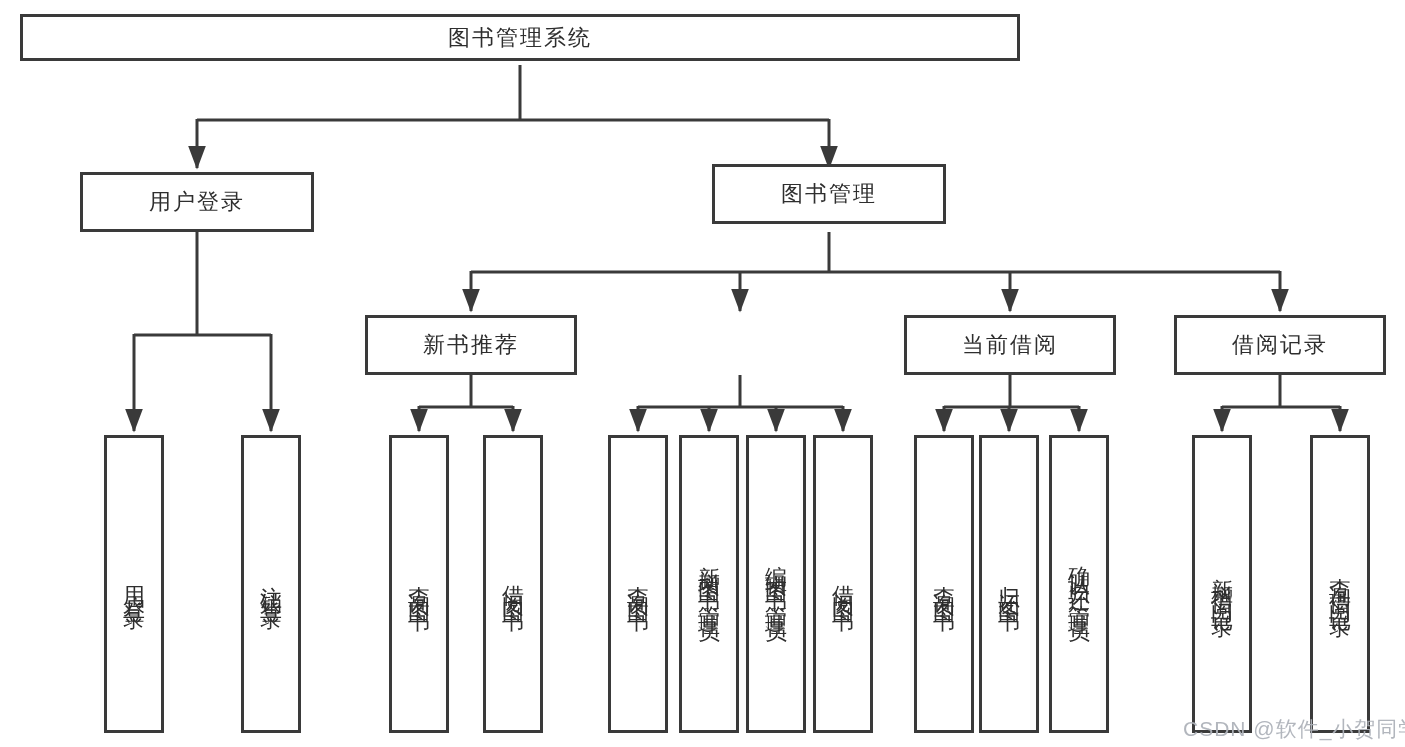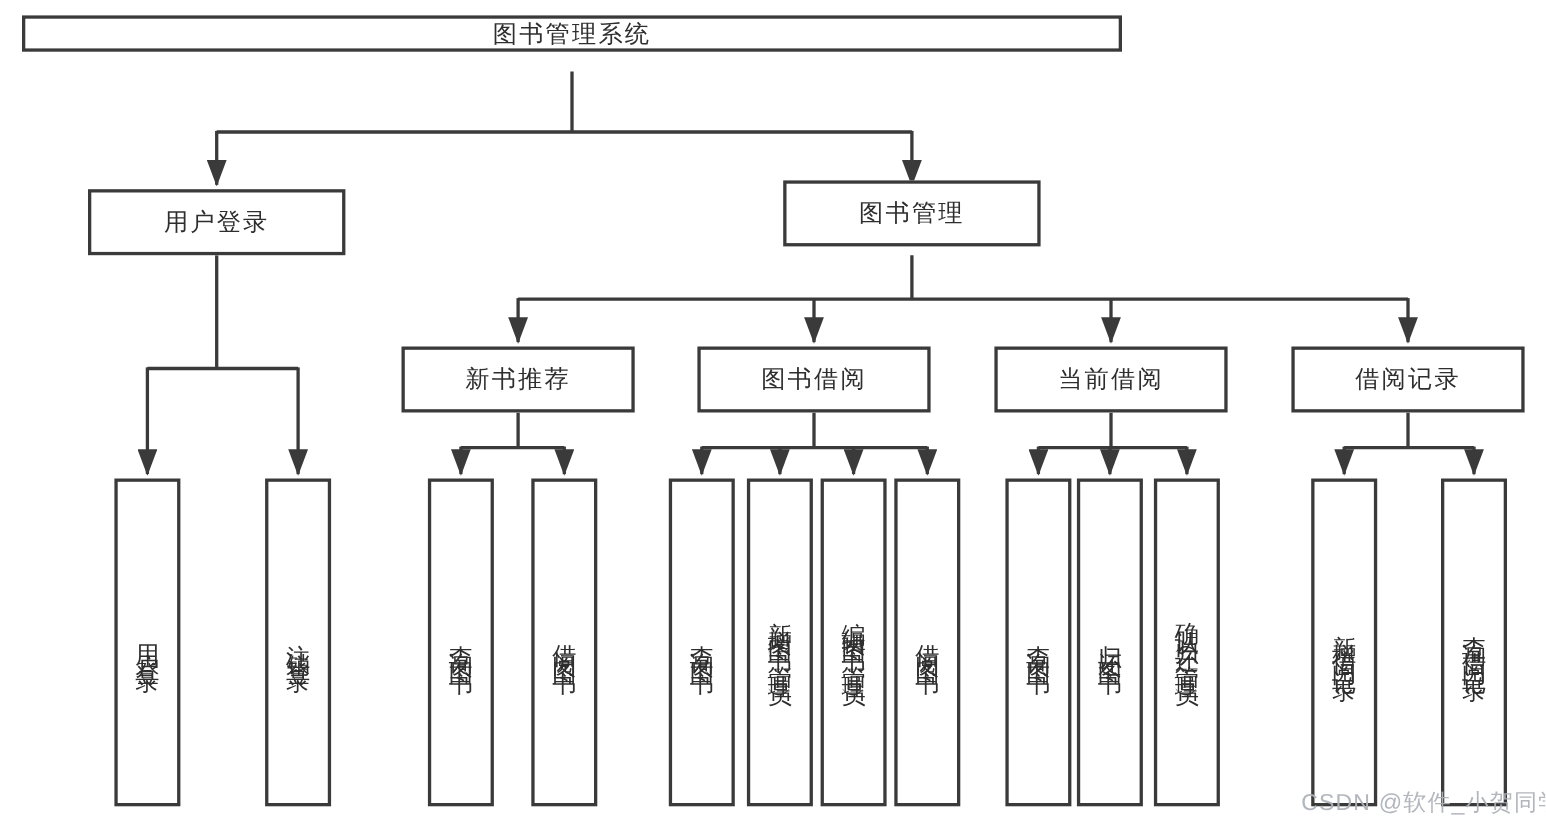--- a/index.html
+++ b/index.html
@@ -71,36 +71,33 @@
     <path class="line" d="M1010,375 L1010,407 M944,407 L1079,407"></path>
     <path class="line" marker-end="url(#arrowhead)" d="M944,406 L944,431"></path>
     <path class="line" marker-end="url(#arrowhead)" d="M1009,406 L1009,431"></path>
     <path class="line" marker-end="url(#arrowhead)" d="M1079,406 L1079,431"></path>
 
     <path class="line" d="M1280,375 L1280,407 M1222,407 L1340,407"></path>
     <path class="line" marker-end="url(#arrowhead)" d="M1222,406 L1222,431"></path>
     <path class="line" marker-end="url(#arrowhead)" d="M1340,406 L1340,431"></path>
   </svg>
 
-  <div class="node" style="left:20px; top:14px; width:1000px; height:33px;">
+  <div class="node" style="left:20px; top:14px; width:1000px; height:47px;">
     <span>图书管理系统</span>
   </div>
 
   <div class="node" style="left:80px; top:172px; width:234px; height:60px;">
     <span>用户登录</span>
   </div>
   <div class="node" style="left:712px; top:164px; width:234px; height:60px;">
     <span>图书管理</span>
   </div>
 
   <div class="node" style="left:365px; top:315px; width:212px; height:60px;">
     <span>新书推荐</span>
-  </div>
-  <div class="node" style="left:634px; top:315px; width:212px; height:60px;">
-    <span>图书借阅</span>
   </div>
   <div class="node" style="left:904px; top:315px; width:212px; height:60px;">
     <span>当前借阅</span>
   </div>
   <div class="node" style="left:1174px; top:315px; width:212px; height:60px;">
     <span>借阅记录</span>
   </div>
 
   <div class="leaf" style="left:104px;">
     <span class="leaf-text">用户登录</span>

